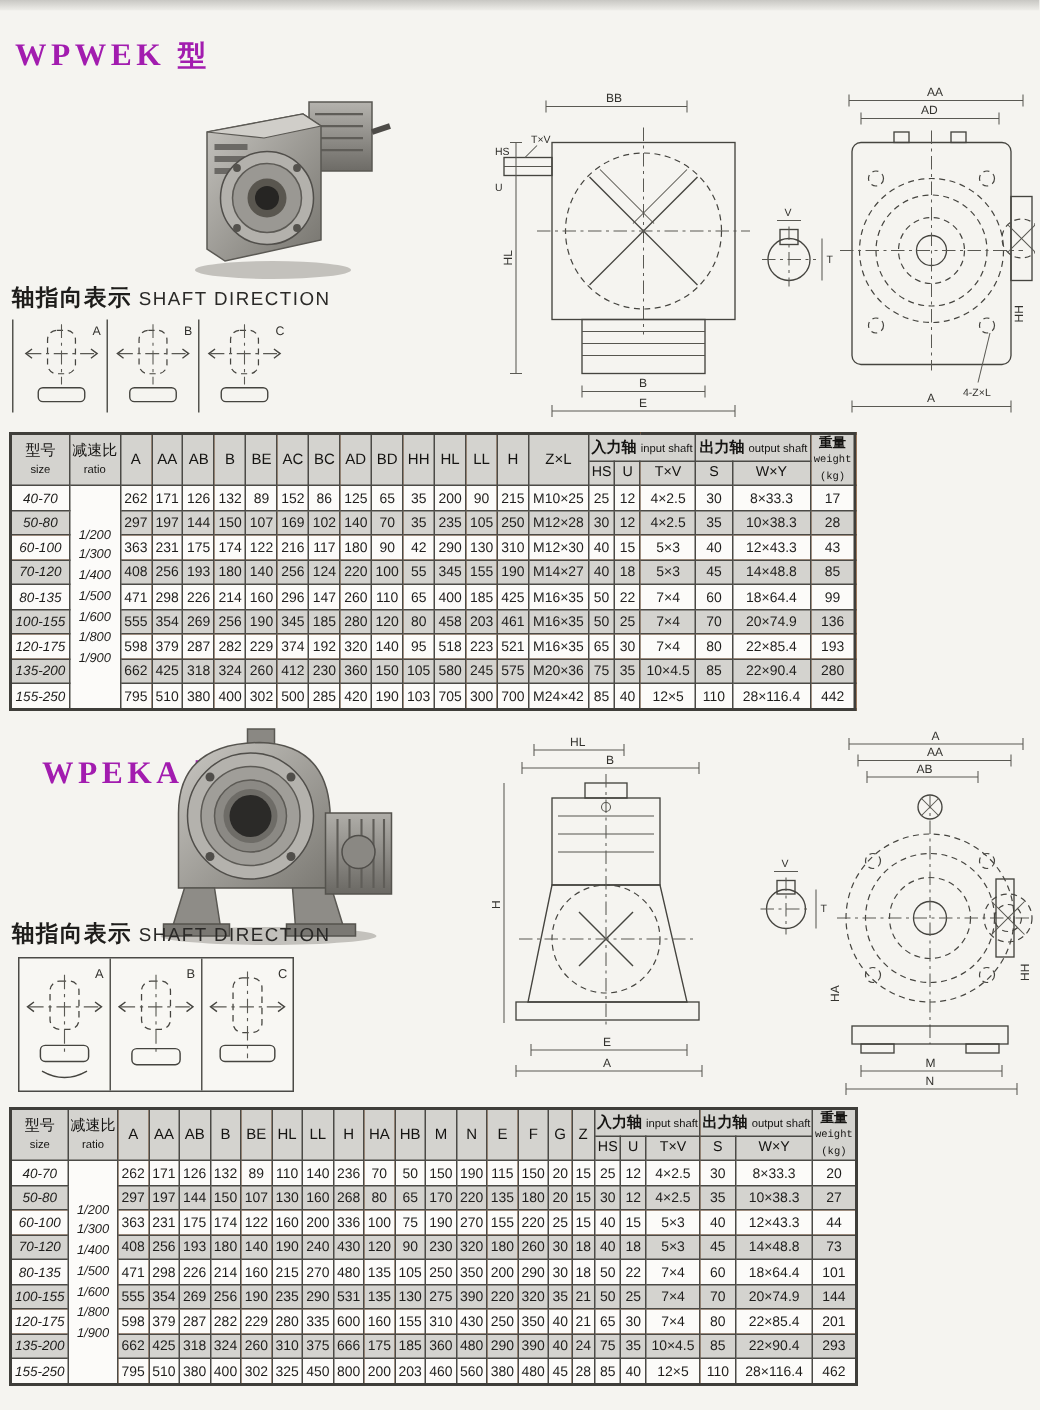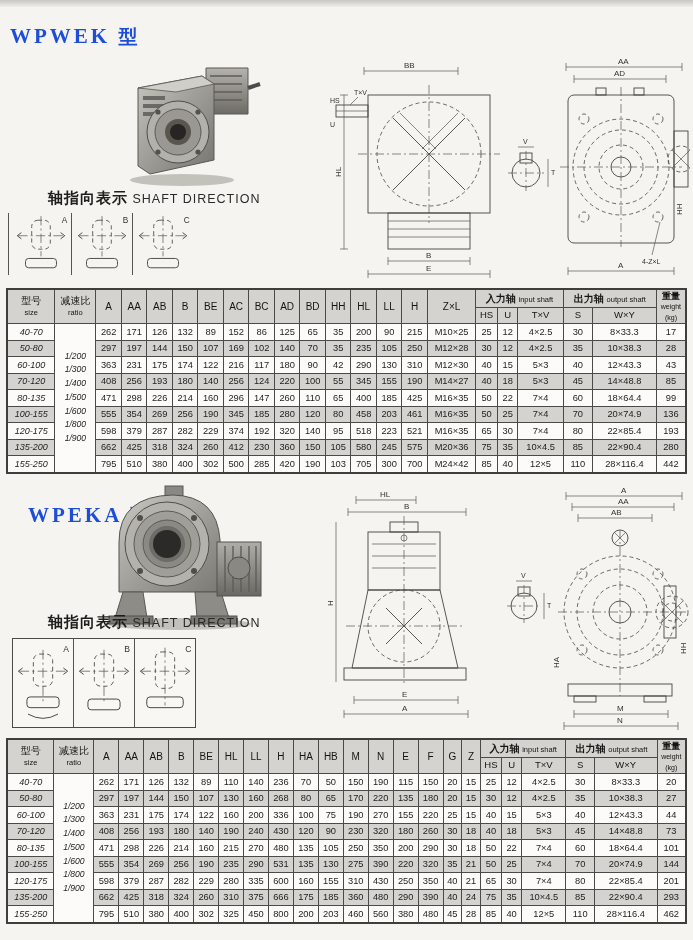--- a/index.html
+++ b/index.html
@@ -6,51 +6,51 @@
   body{
     width:693px;height:940px;position:relative;overflow:hidden;
     background:#f5f4f0;color:#1e1d1b;
     font-family:"Liberation Sans",sans-serif;
   }
   .scan-top{position:absolute;top:0;left:0;width:693px;height:7px;
     background:linear-gradient(#c8c7c3,#efeeea);}
   .abs{position:absolute;}
   .model-title{
     font-family:"Liberation Serif",serif;font-weight:bold;
-    font-size:21px;letter-spacing:3px;color:#1d4ed8;white-space:nowrap;
+    font-size:21px;letter-spacing:3px;color:#a21caf;white-space:nowrap;
   }
   .model-title .cjk{font-size:19px;letter-spacing:0;}
-  .shaftdir{white-space:nowrap;margin-left:40px;}
+  .shaftdir{white-space:nowrap;}
   .shaftdir .cjk{font-weight:bold;font-size:15px;letter-spacing:1px;}
   .shaftdir .en{font-size:12.5px;letter-spacing:1px;color:#2a2927;}
   
   .diagrams{display:flex;align-items:stretch;}
   .diagrams.open{border-left:1.5px solid #55544f;padding-left:2px;}
   .diagrams.boxed{border:1.5px solid #4b4a46;background:#f8f7f3;}
   .diagcell{width:60px;height:62px;position:relative;}
   .diagcell + .diagcell{border-left:1px solid #55544f;}
   .diagcell svg{display:block;}
   
   table.spec{
-    border-collapse:collapse;width:681px;background:#f97316;
+    border-collapse:collapse;width:565px;background:#f97316;
     font-family:"Liberation Sans",sans-serif;
     border:2px solid #3f3e3a;
   }
   table.spec th,table.spec td{
     border:1px solid #4b4a46;text-align:center;vertical-align:middle;
     white-space:nowrap;
   }
   table.spec thead th{
     background:#d4d3cf;font-weight:normal;font-size:10px;
     padding:1px 1px;line-height:1.15;color:#151412;
   }
   table.spec thead th .en{font-size:7.5px;letter-spacing:0;}
   table.spec thead th.grp{font-size:10px;font-weight:bold;}
   table.spec thead th.grp .en{font-weight:normal;font-size:7.5px;}
-  table.spec thead th.wt{font-size:9px;font-weight:bold;}
+  table.spec thead th.wt{font-size:9px;font-weight:bold;font-family:Liberation Mono, monospace;}
   table.spec thead th.wt .en{font-weight:normal;font-size:7px;line-height:1.05;}
   table.spec thead th.sub{font-size:9.5px;height:13px;}
   table.spec td{font-size:9.3px;padding:1px 2px;height:13.5px;background:#fcfbf9;}
   table.spec tr.alt td{background:#d4d3cf;}
   table.spec td.ratio{font-size:8.6px;line-height:1.6;background:#fcfbf9 !important;padding:0 2px;font-style:italic;}
   table.spec td.size{font-size:9px;font-style:italic;}
   
   svg .ln{stroke:#45443f;stroke-width:0.9;fill:none;}
   svg .thin{stroke:#56554f;stroke-width:0.7;fill:none;}
   svg .dash{stroke:#45443f;stroke-width:0.8;fill:none;stroke-dasharray:4 3;}

